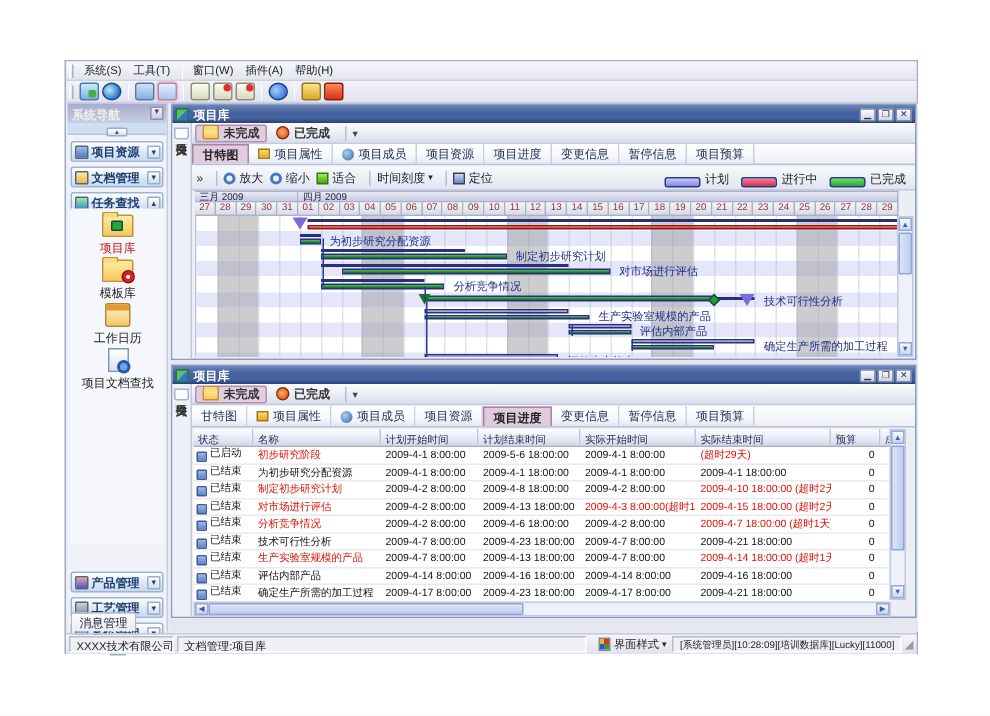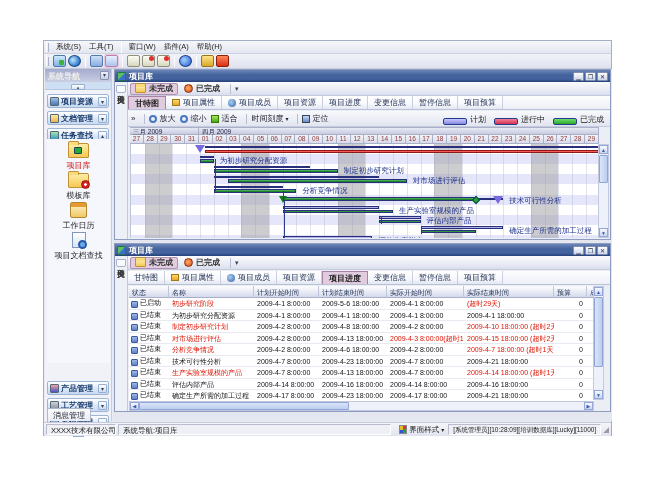--- a/index.html
+++ b/index.html
@@ -593,20 +593,20 @@
       <div class="hscroll" style="top:157px; width:465px;">
         <div class="hbtn2" style="left:0;">◀</div>
         <div class="hthumb" style="left:9px; width:210px;"></div>
         <div class="hbtn2" style="right:0;">▶</div>
       </div>
     </div>
   </div>
 
   <div id="statusbar" class="abs">
     <span class="scell" style="width:72px;">XXXX技术有限公司</span>
-    <span class="scell" style="width:282px;">系统导航:项目库</span>
+    <span class="scell" style="width:282px;">文档管理:项目库</span>
     <span style="display:inline-block;width:9px;height:9px;margin:0 2px 0 6px;background:conic-gradient(#e03030 0 25%,#30a030 0 50%,#3050e0 0 75%,#e0c030 0);border:1px solid #888;"></span>
     <span>界面样式</span>
     <span style="font-size:6px;margin:0 4px 0 2px;">▾</span>
     <span class="scell" style="width:158px;font-size:6.5px;">[系统管理员][10:28:09][培训数据库][Lucky][11000]</span>
     <span style="color:#99a;">◢</span>
   </div>
 </div>
 
 </body></html>

